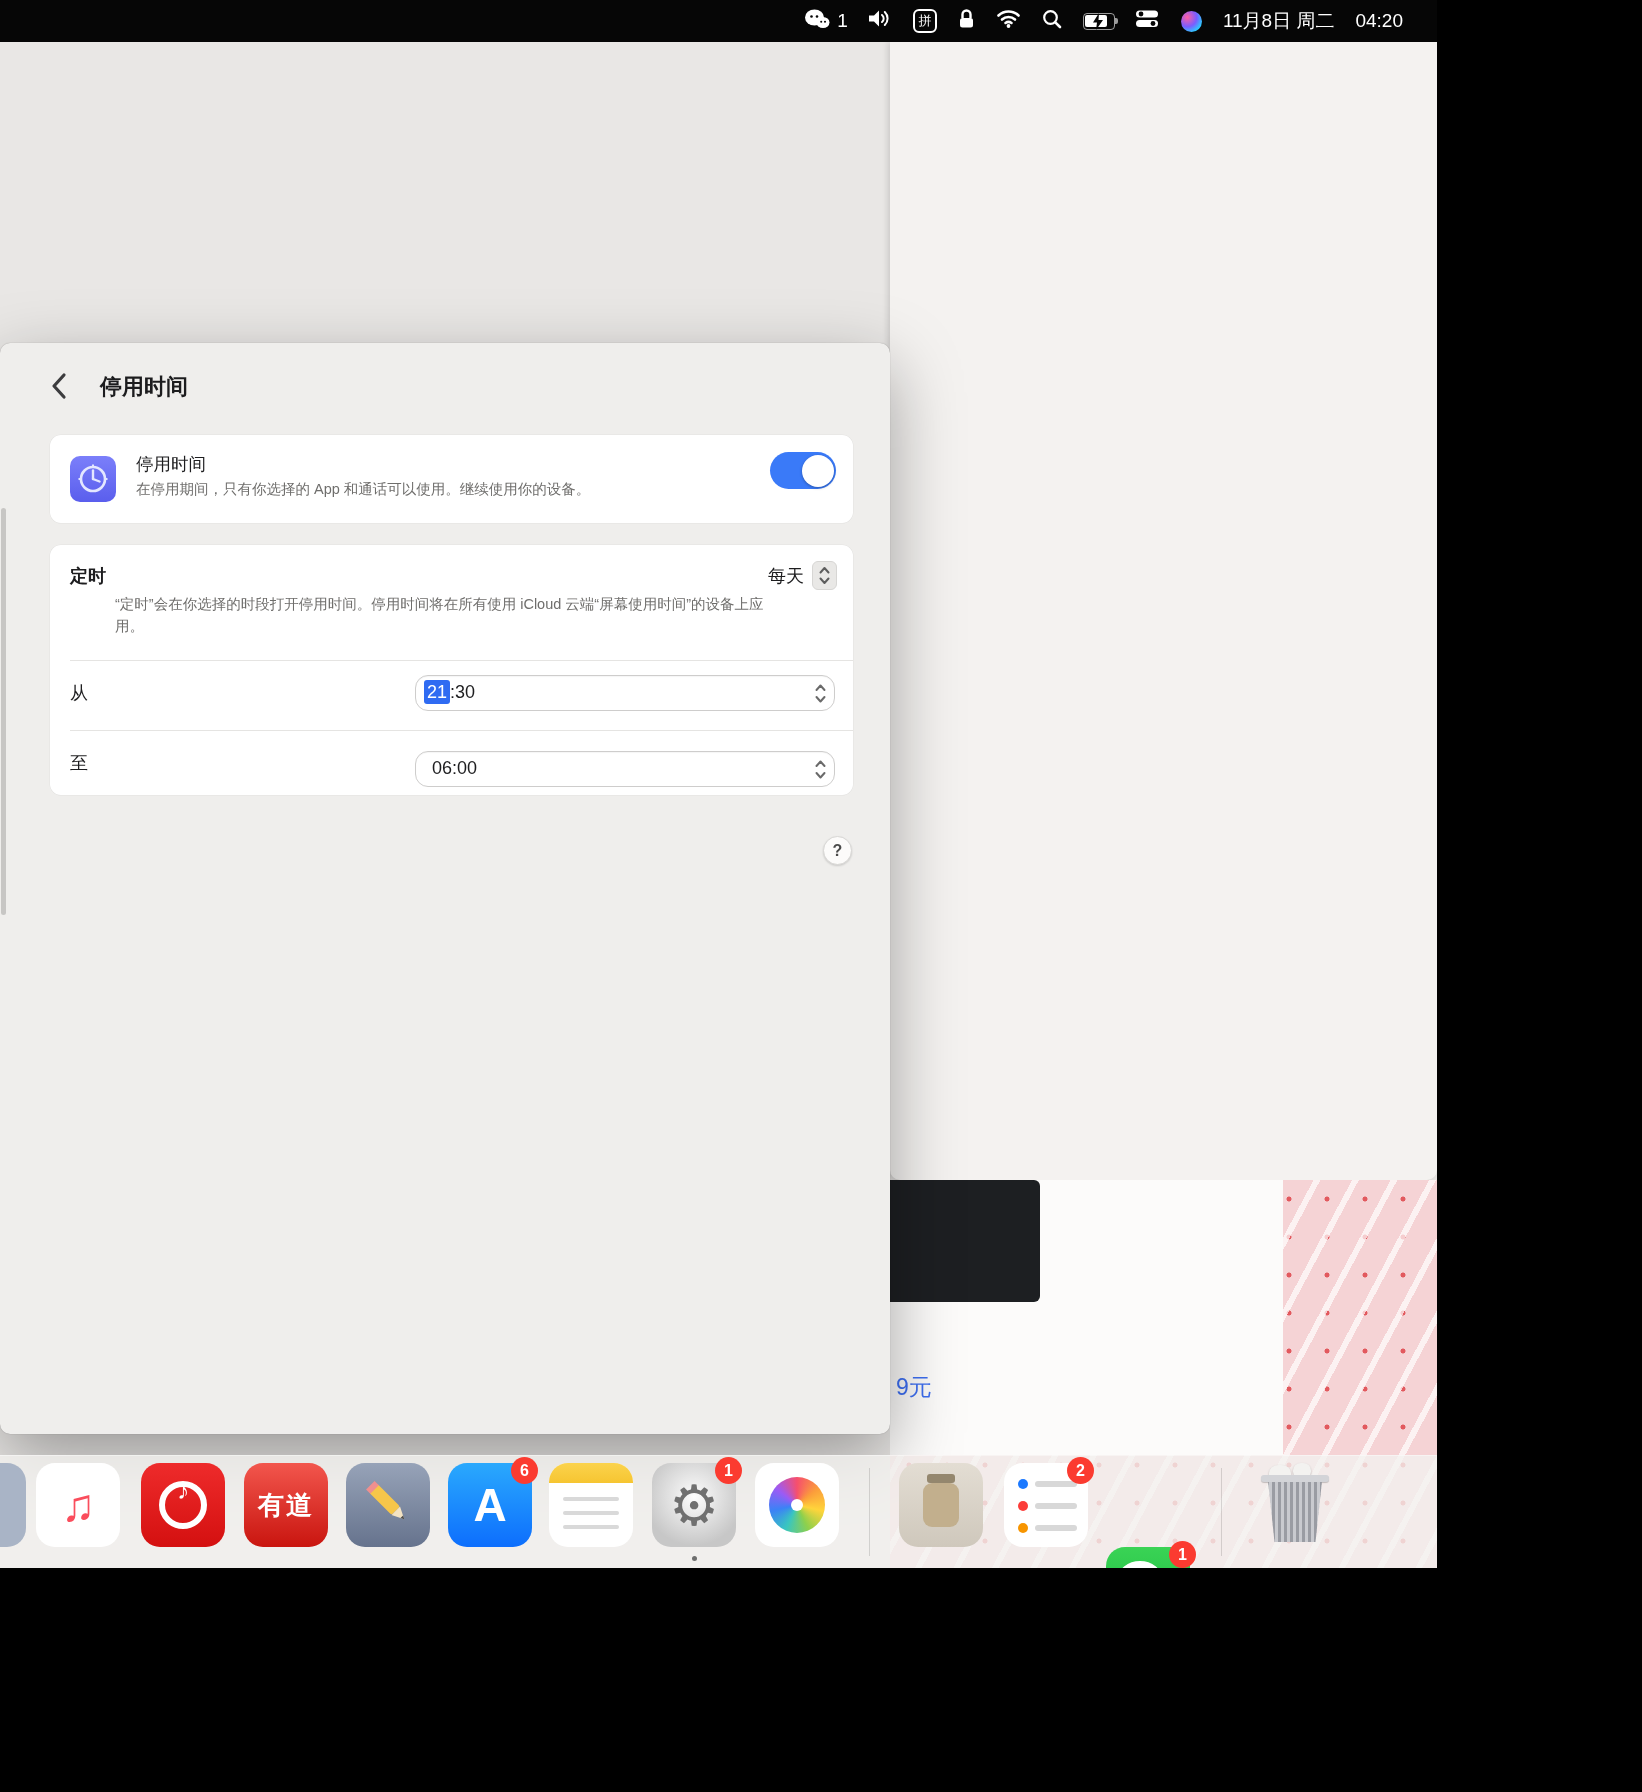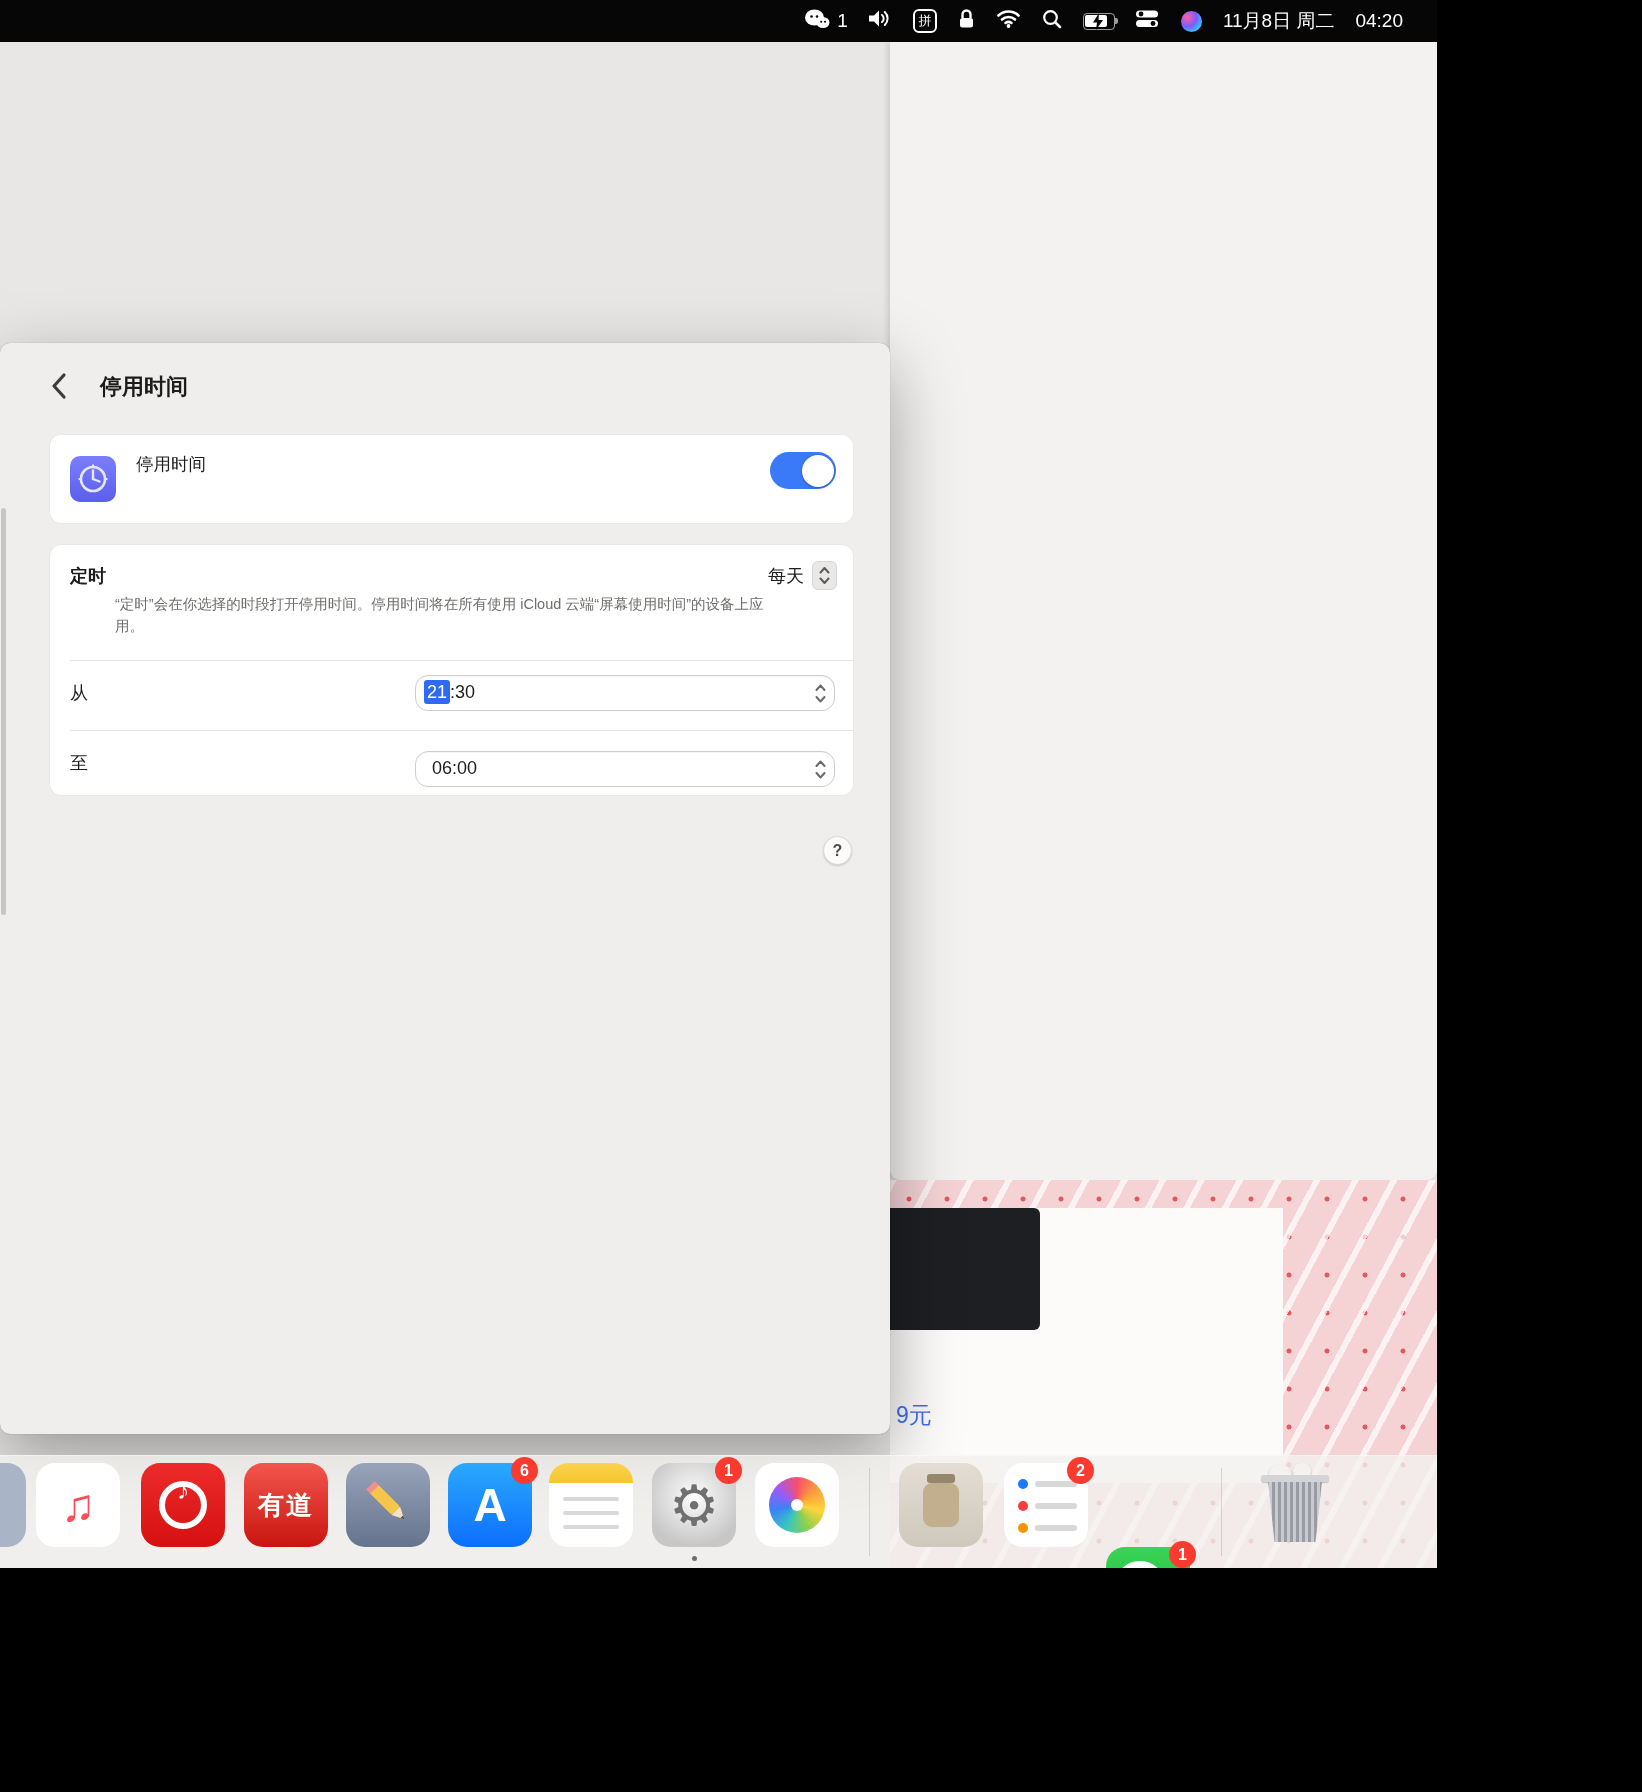--- a/index.html
+++ b/index.html
@@ -21,21 +21,21 @@
   .siri{width:21px;height:21px;border-radius:50%;
         background:radial-gradient(circle at 30% 30%, #ff5fa2, #7a5cff 45%, #2ec7fe 75%, #0b8bff);}
 
   
   .bg-window{position:absolute;left:890px;top:42px;width:547px;height:1138px;background:#f4f2f0;
              border-radius:0 0 10px 10px;box-shadow:-2px 0 6px rgba(0,0,0,.14);}
   .wallpaper{position:absolute;left:890px;top:1180px;width:547px;height:388px;background-color:#f5d3d5;
              background-image:repeating-linear-gradient(118deg, rgba(255,255,255,.7) 0px, rgba(255,255,255,.7) 6px, transparent 6px, transparent 34px),
                               radial-gradient(#e2595e 2.2px, transparent 2.8px);
              background-size:auto,38px 38px;}
-  .promo-panel{position:absolute;left:890px;top:1208px;width:393px;height:275px;background:#fcfbfa;}
+  .promo-panel{position:absolute;left:890px;top:1180px;width:393px;height:275px;background:#fcfbfa;}
   .promo-img{position:absolute;left:0;top:0;width:150px;height:122px;background:#1d1f22;border-radius:0 6px 6px 0;}
   .promo-price{position:absolute;left:6px;top:192px;font-size:23px;color:#3d6ef0;font-weight:500;}
 
   
   .win{position:absolute;left:0;top:343px;width:890px;height:1091px;background:#efeeec;border-radius:10px;
        box-shadow:0 24px 70px rgba(0,0,0,.35), 0 0 1px rgba(0,0,0,.35);z-index:10;}
   .win-scrollbar{position:absolute;left:1px;top:165px;width:5px;height:407px;background:#c7c6c4;border-radius:3px;}
   .back{position:absolute;left:50px;top:30px;width:24px;height:30px;display:flex;align-items:center;cursor:pointer;}
   .win-title{position:absolute;left:100px;top:29px;font-size:22px;font-weight:700;color:#1c1c1e;}
   .card{position:absolute;left:50px;width:803px;background:#fff;border-radius:11px;box-shadow:0 0 0 0.5px rgba(0,0,0,.05);}
@@ -225,20 +225,21 @@
           <svg width="34" height="34" viewBox="0 0 34 34">
               <circle cx="17" cy="17" r="12" stroke="#e4e7ff" stroke-width="2.6" fill="none"></circle>
               <line x1="17" y1="17" x2="17" y2="8.5" stroke="#e4e7ff" stroke-width="2.4" stroke-linecap="round"></line>
               <line x1="17" y1="17" x2="23.5" y2="19.5" stroke="#e4e7ff" stroke-width="2.4" stroke-linecap="round"></line>
               <line x1="17" y1="2.5" x2="17" y2="5" stroke="#e4e7ff" stroke-width="2"></line>
               <line x1="31.5" y1="17" x2="29" y2="17" stroke="#e4e7ff" stroke-width="2"></line>
               <line x1="2.5" y1="17" x2="5" y2="17" stroke="#e4e7ff" stroke-width="2"></line>
             </svg>
         </div>
         <div class="c1-title">停用时间</div>
+        <div class="c1-desc">在停用期间，只有你选择的 App 和通话可以使用。继续使用你的设备。</div>
         <div class="toggle">
           <div class="knob"></div>
         </div>
       </div>
 
       <div class="card card2">
         <div class="c2-title">定时</div>
         <div class="freq">
           <span class="freq-val">每天</span>
           <span class="stepper-box">

